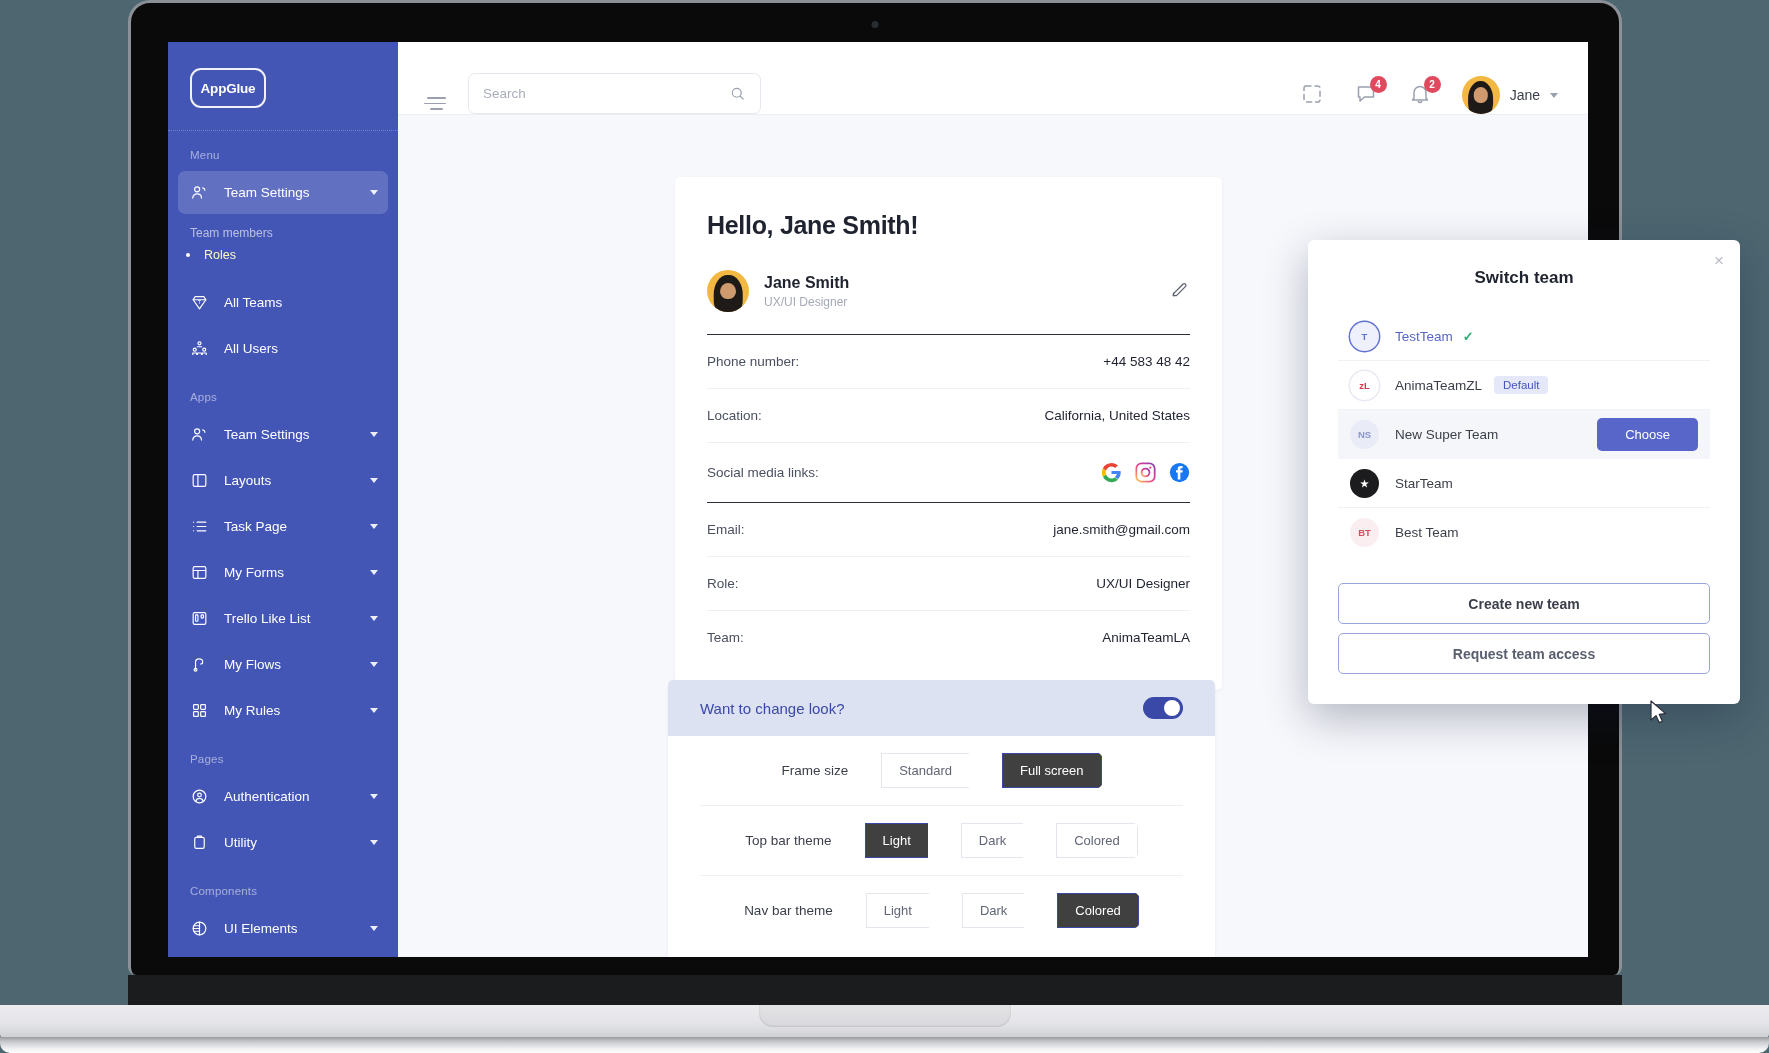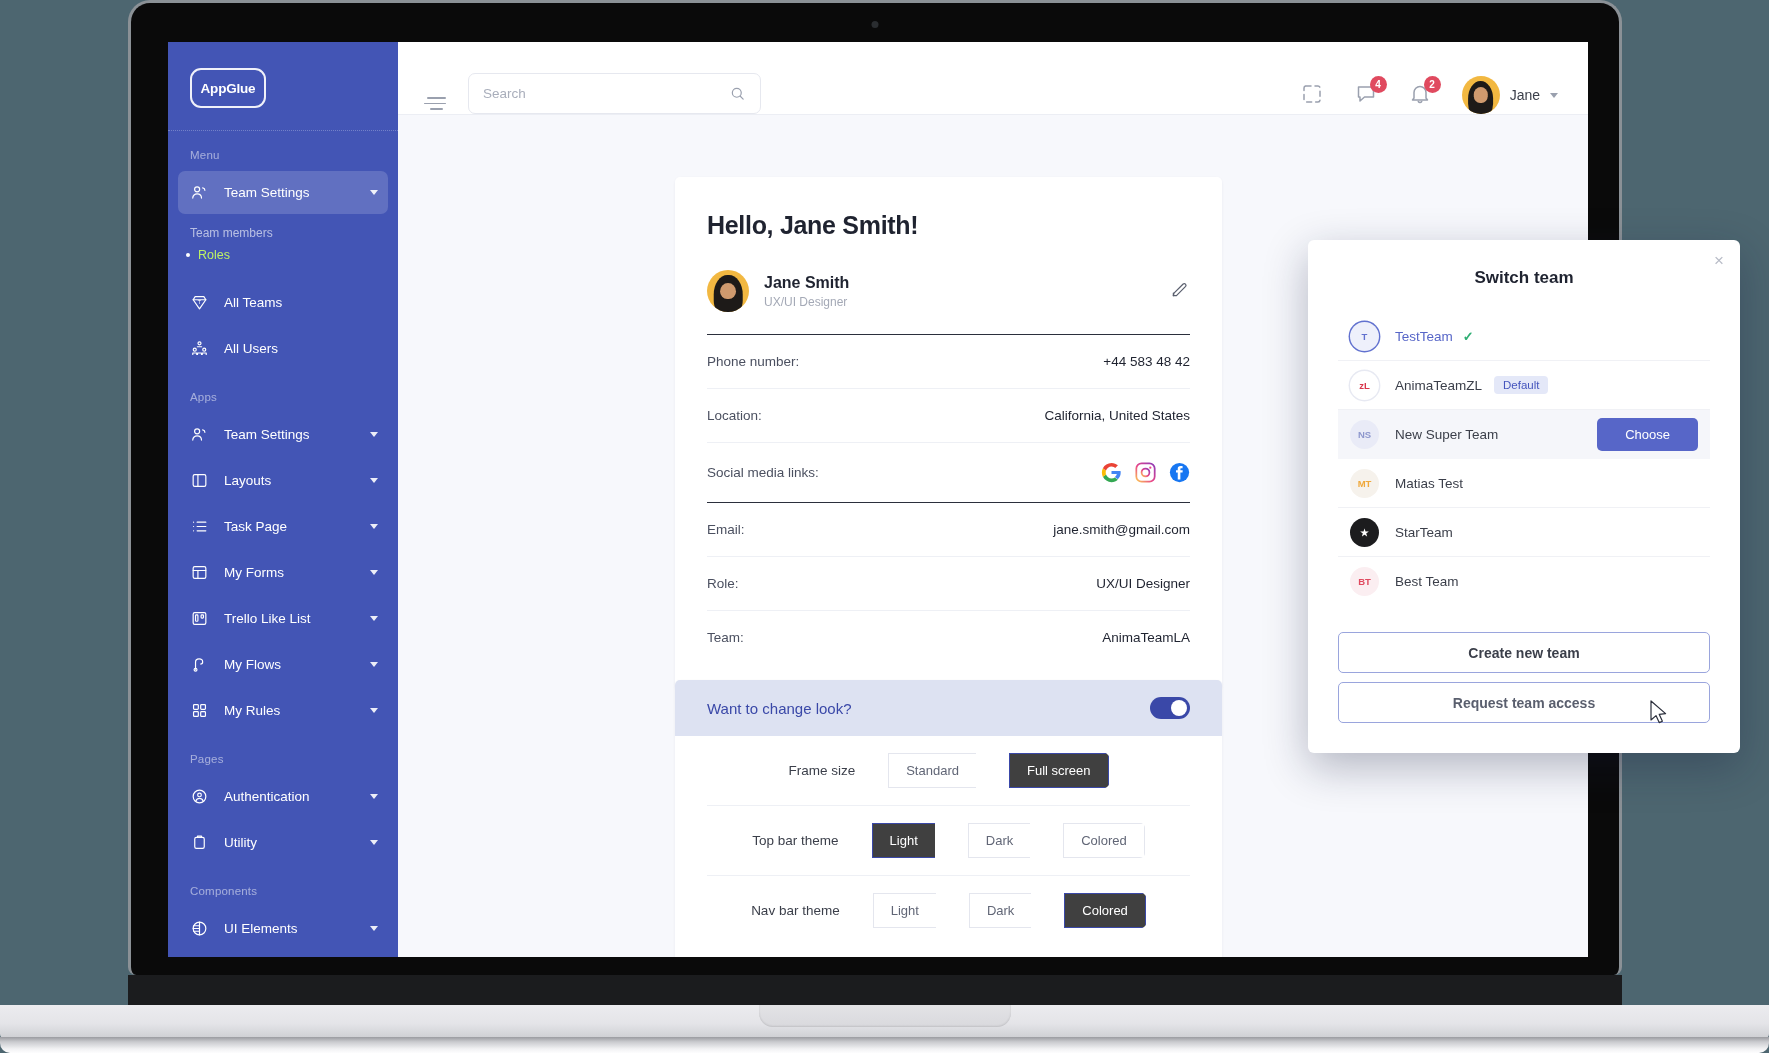--- a/index.html
+++ b/index.html
@@ -105,22 +105,22 @@
     width: 0; height: 0; margin-left: 6px;
     border-left: 4.5px solid transparent;
     border-right: 4.5px solid transparent;
     border-top: 5.5px solid rgba(255,255,255,.9);
   }
   .sub-label {
     font-size: 12px; color: rgba(255,255,255,.62);
     padding: 9px 0 3px 22px;
   }
   .sub-item {
-    display: flex; align-items: center; gap: 8px;
-    font-size: 12.5px; color: #bef264;
+    display: flex; align-items: center; gap: 14px;
+    font-size: 12.5px; color: #fef9c3;
     padding: 5px 0 5px 18px; cursor: pointer;
   }
   .sub-dot { width: 4px; height: 4px; border-radius: 50%; background:#fff; }
 
   
   .topbar {
     position: absolute; left: 230px; top: 0;
     width: 1190px; height: 73px;
     background: #fff;
     display: flex; align-items: flex-end;
@@ -206,21 +206,21 @@
     padding: 19px 0; border-bottom: 1px solid #eef0f5;
     font-size: 13.5px;
   }
   .frow:last-child { border-bottom: none; }
   .fkey { color: #4b5060; }
   .fval { color: #1f2330; font-weight: 500; }
   .socials { display: flex; gap: 13px; align-items: center; }
   .soc { width: 21px; height: 21px; }
 
   .look-card {
-    position: absolute; left: 277px; top: 565px;
+    position: absolute; left: 270px; top: 565px;
     width: 547px; background: #fff; border-radius: 5px;
     box-shadow: 0 1px 3px rgba(30,40,80,.06);
     overflow: hidden;
   }
   .look-head {
     background: #dde2f2; padding: 17px 32px;
     display: flex; align-items: center; justify-content: space-between;
   }
   .look-title { font-size: 15px; color: #3a48a8; font-weight: 500; }
   .toggle {
@@ -649,24 +649,20 @@
         <span class="t-av" style="background: rgb(255, 255, 255); color: rgb(217, 54, 76); box-shadow: rgb(231, 233, 242) 0px 0px 0px 1.4px;">zL</span>
         <span class="t-name">AnimaTeamZL</span>
         <span class="pill">Default</span>
       </div>
       <div class="team-row highlight">
         <span class="t-av" style="background: rgb(233, 235, 247); color: rgb(141, 151, 205);">NS</span>
         <span class="t-name">New Super Team</span>
         <button class="choose-btn">Choose</button>
       </div>
       <div class="team-row">
-        <span class="t-av" style="background: rgb(246, 242, 236); color: rgb(240, 169, 60);">MT</span>
-        <span class="t-name">Matias Test</span>
-      </div>
-      <div class="team-row">
         <span class="t-av" style="background: rgb(28, 28, 30); color: rgb(255, 255, 255);">★</span>
         <span class="t-name">StarTeam</span>
       </div>
       <div class="team-row">
         <span class="t-av" style="background: rgb(251, 238, 241); color: rgb(224, 73, 95);">BT</span>
         <span class="t-name">Best Team</span>
       </div>
     </div>
   <div class="modal-actions">
     <button class="outline-btn">Create new team</button>

